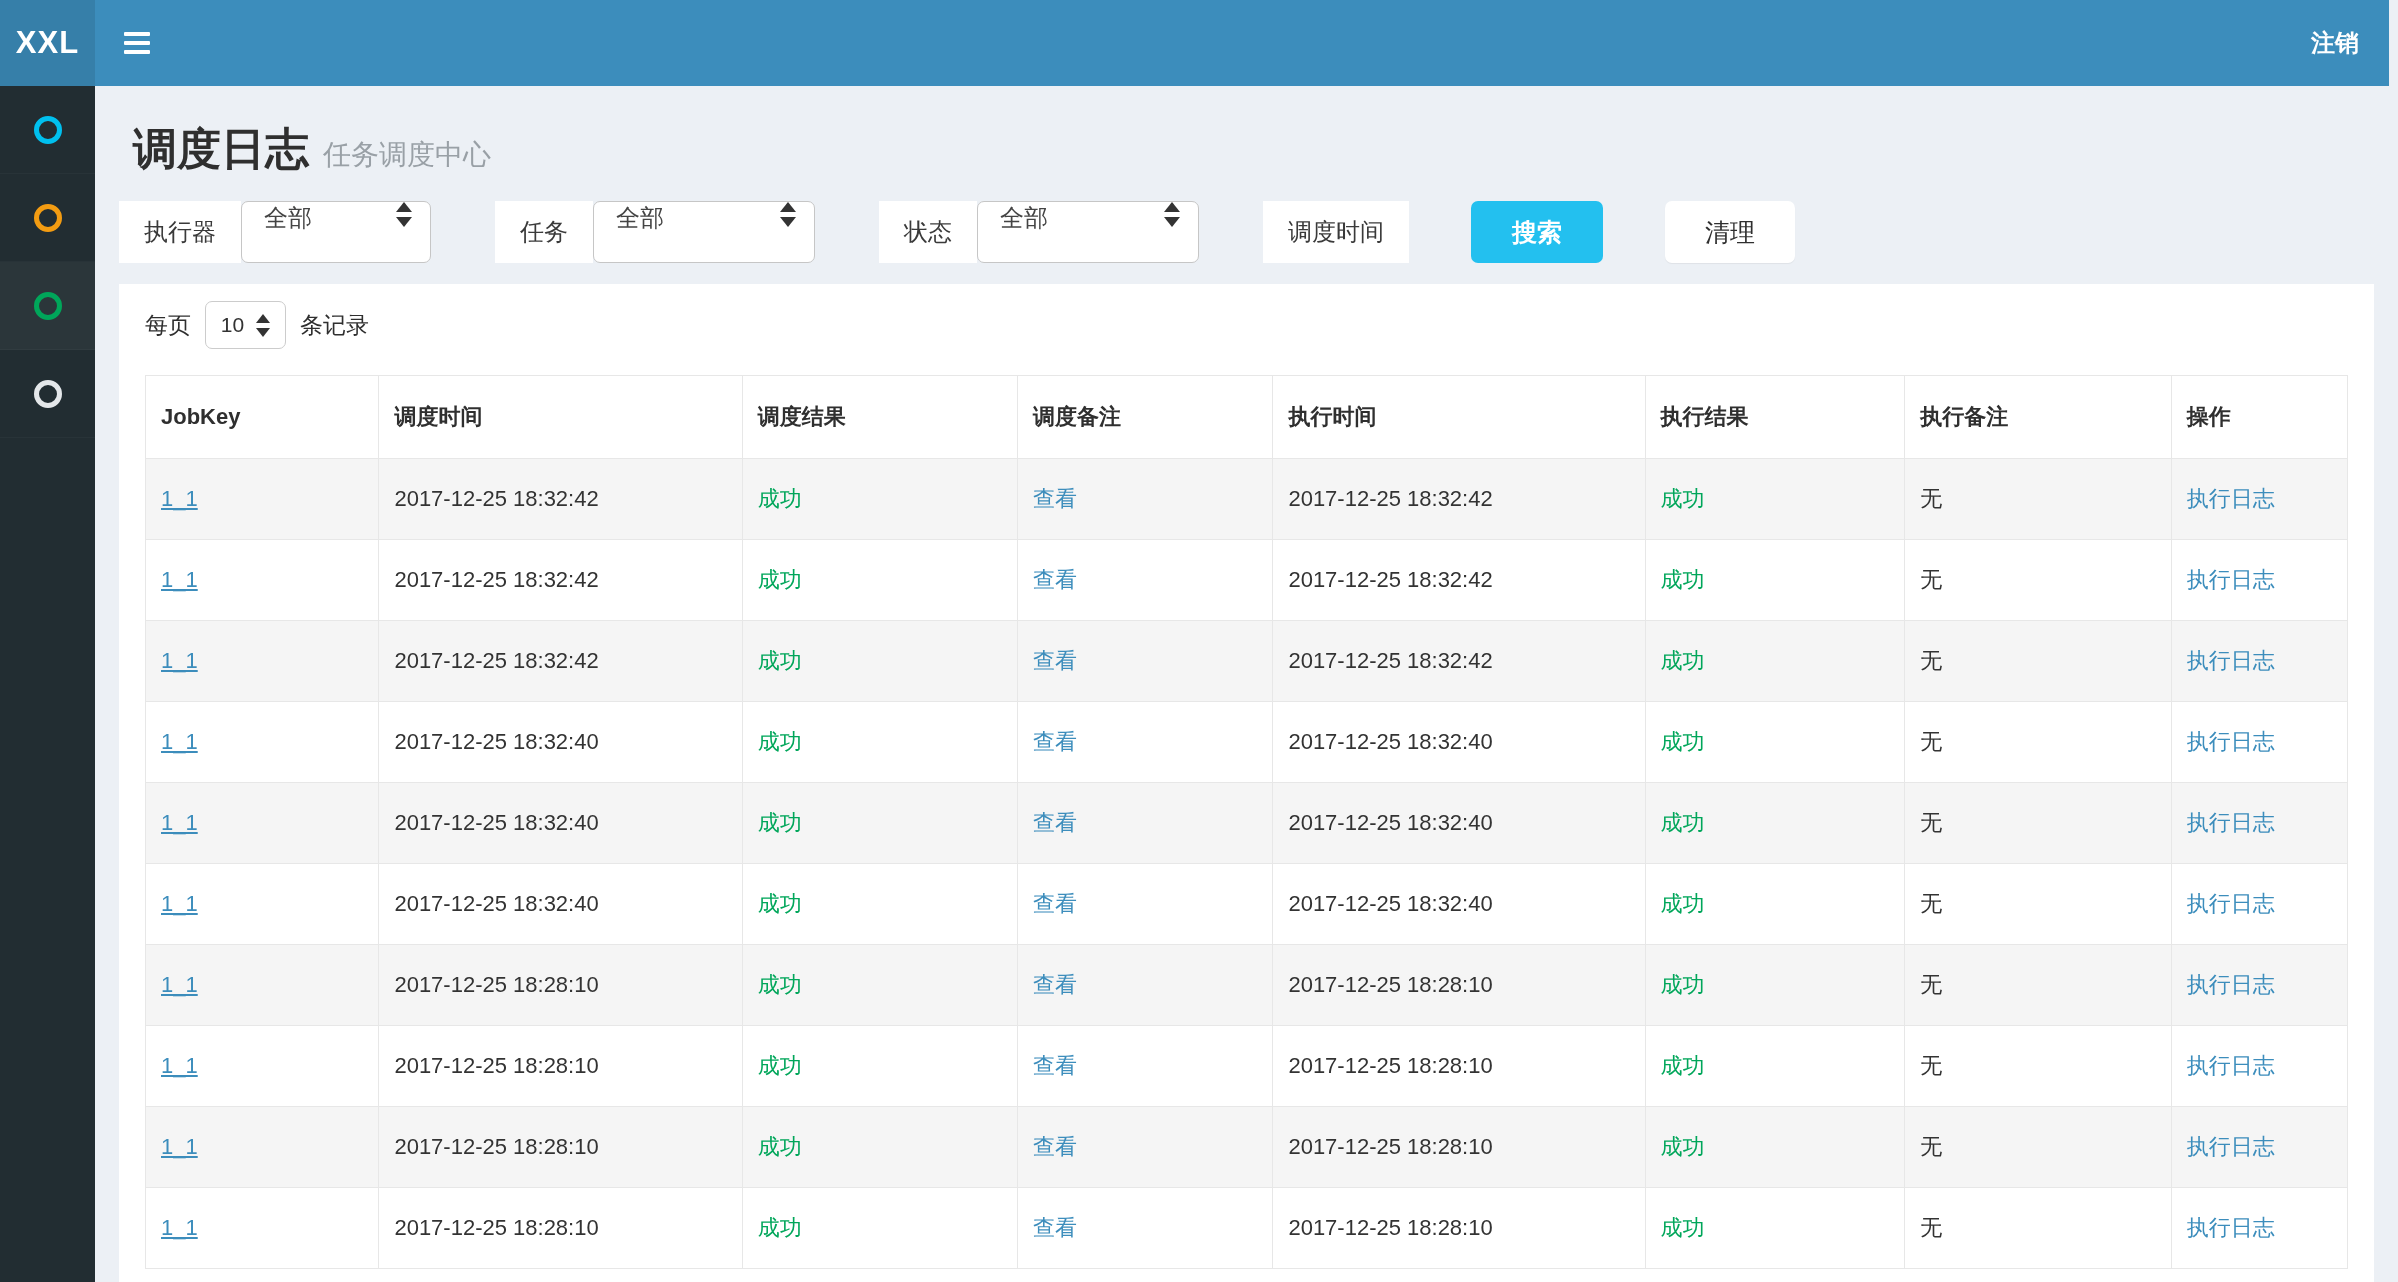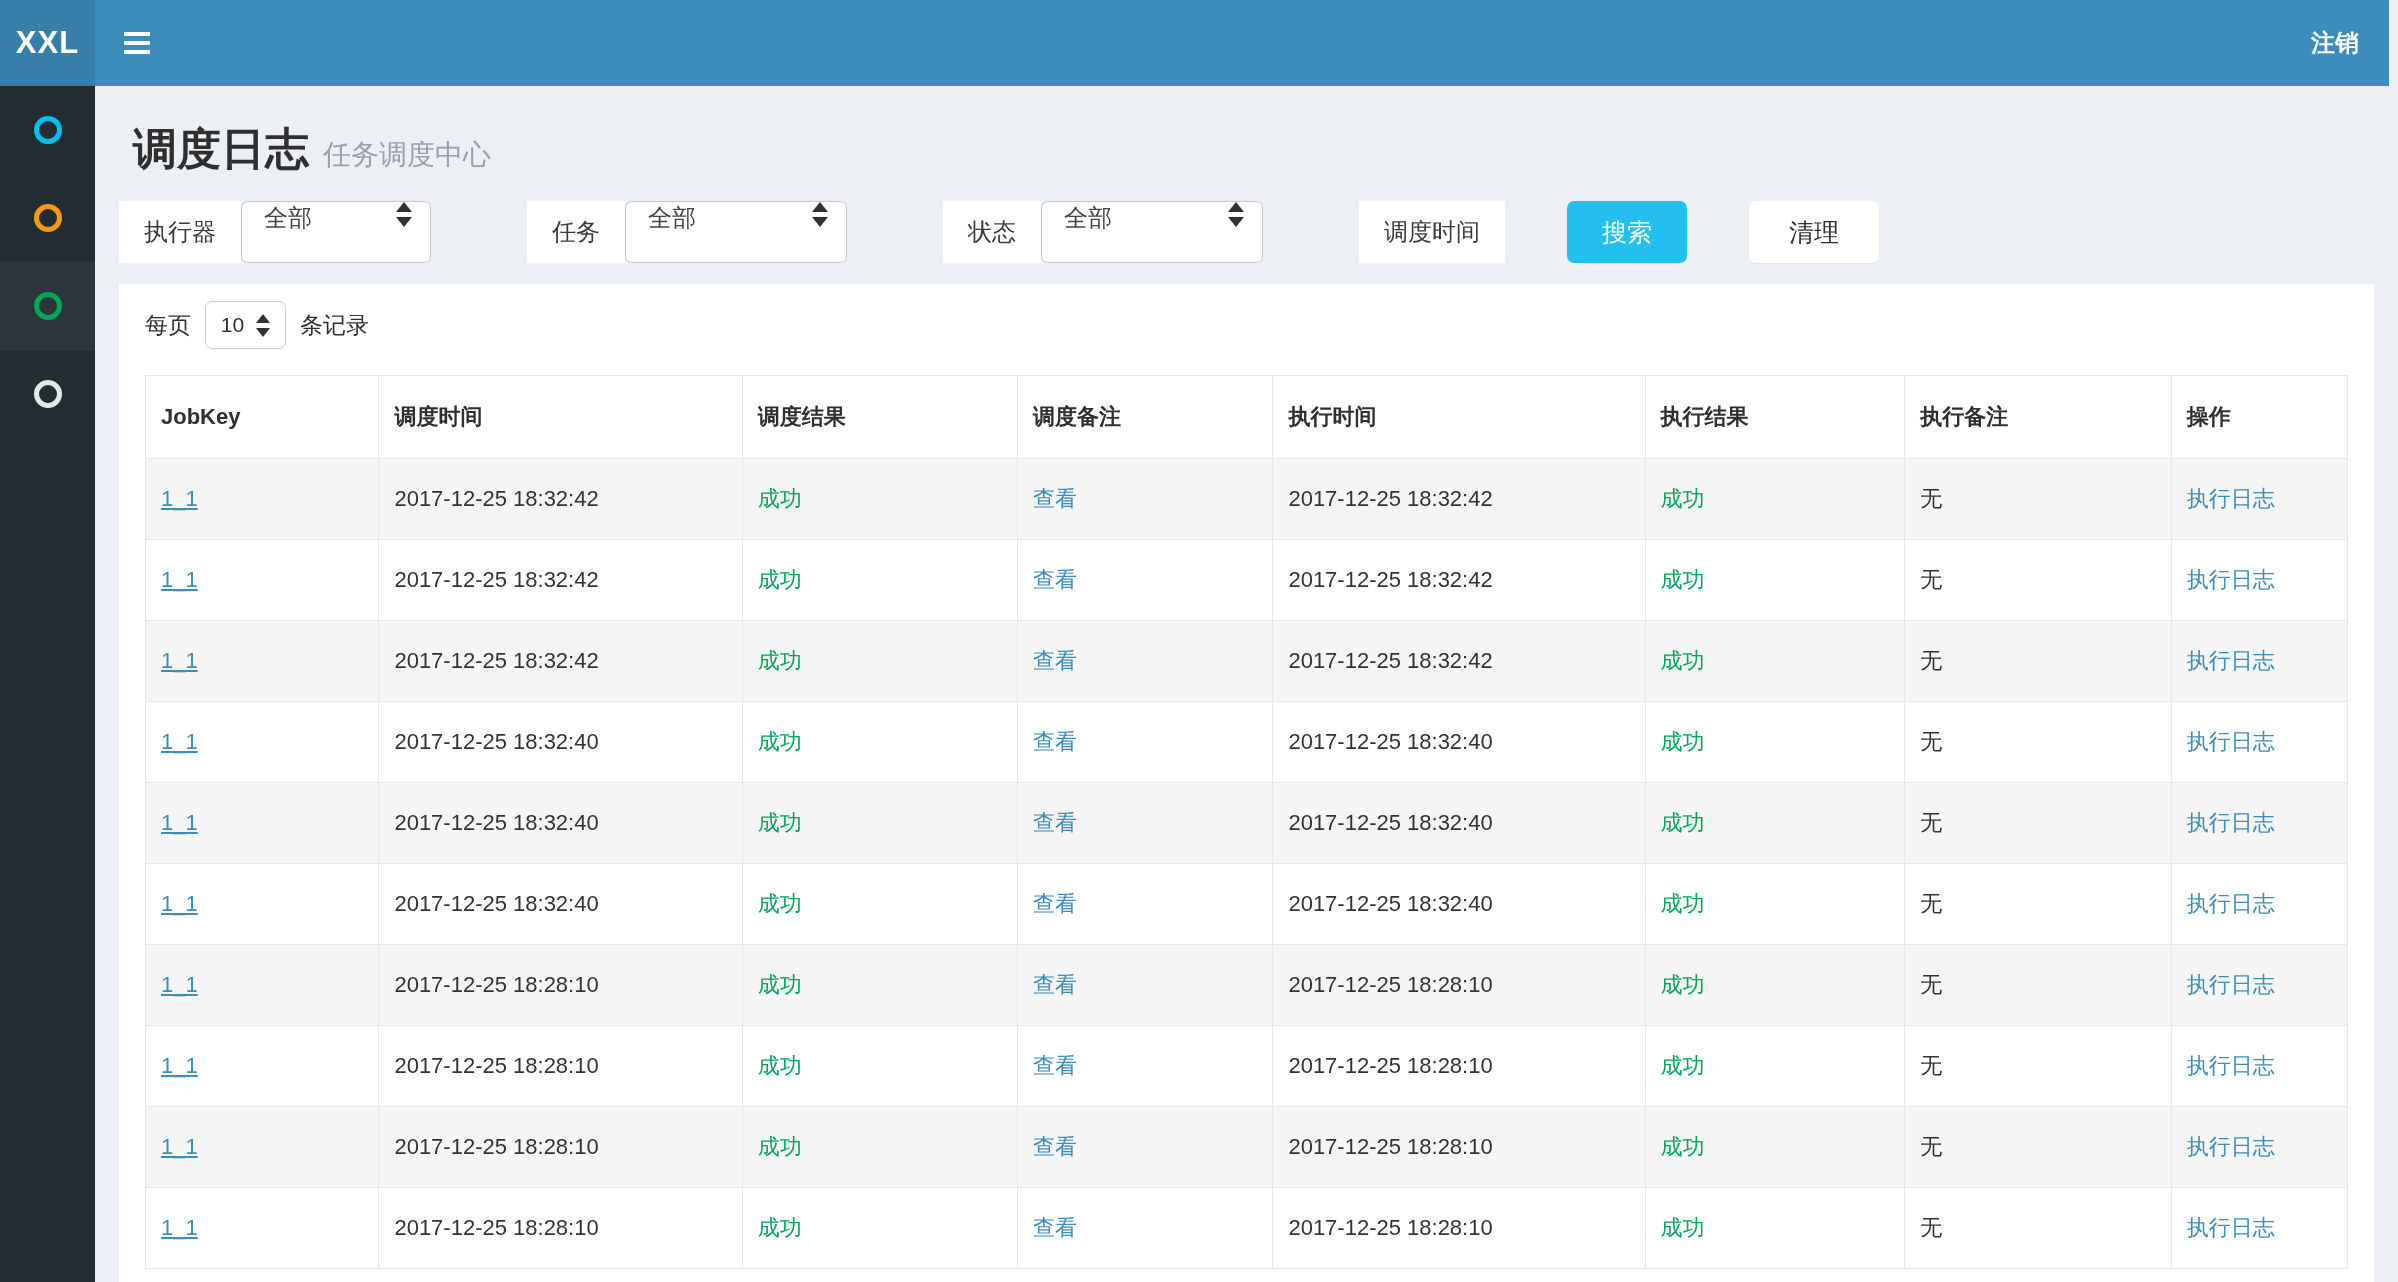--- a/index.html
+++ b/index.html
@@ -43,42 +43,42 @@
   .content {
     position:absolute; top:86px; left:95px; right:0; bottom:0;
     padding:0 24px; display:flex; flex-direction:column;
   }
   .content-header { margin:34px 0 22px 14px; display:flex; align-items:baseline; }
   .page-title { font-size:44px; font-weight:bold; color:#2f2f2f; }
   .page-subtitle { font-size:28px; color:#99a0a6; margin-left:14px; font-weight:normal; }
 
   
   .filter-row { display:flex; align-items:center; }
-  .input-group { display:flex; align-items:stretch; height:62px; margin-right:96px; }
+  .input-group { display:flex; align-items:stretch; height:62px; margin-right:64px; }
   .addon {
     background:#fff; color:#3a3a3a; font-size:24px;
     display:flex; align-items:center; padding:0 25px; white-space:nowrap;
   }
   .select {
     background:#fff; border:1px solid #c6c6c6; border-radius:7px;
     display:flex; align-items:flex-start; justify-content:space-between;
     padding:0 18px 0 22px; font-size:24px; color:#444; cursor:pointer;
   }
   .select.w-exec { width:190px; }
   .select.w-std  { width:222px; }
   .spinner { display:flex; flex-direction:column; align-items:center; gap:5px; }
   .spinner i { display:block; width:0; height:0; border-left:8px solid transparent; border-right:8px solid transparent; }
   .spinner .up   { border-bottom:10px solid #333; }
   .spinner .down { border-top:10px solid #333; }
   .date-input {
     width:544px; border:0; background:#e9e9e9; color:#3d3d3d;
     font-size:22px; padding:0 24px; font-family:inherit; outline:none;
   }
   .btn { height:62px; border:0; border-radius:7px; font-size:25px; cursor:pointer; font-family:inherit; }
-  .btn-search { width:120px; background:var(--accent-aqua,#23c0ef); color:#fff; font-weight:normal; margin-right:62px; }
+  .btn-search { width:132px; background:var(--accent-aqua,#23c0ef); color:#fff; font-weight:bold; margin-right:62px; }
   .btn-clear  { width:130px; background:#fff; color:#2f2f2f; box-shadow:0 1px 1px rgba(0,0,0,0.06); }
 
   
   .box { background:#fff; margin-top:21px; flex:1; padding:17px 26px 30px; }
   .length-bar { display:flex; align-items:center; font-size:23px; color:#2f2f2f; }
   .length-select {
     width:81px; height:48px; border:1px solid #ccc; border-radius:7px; background:#fff;
     display:flex; align-items:center; justify-content:center; gap:12px;
     font-size:21px; color:#333; margin:0 14px; cursor:pointer;
   }

